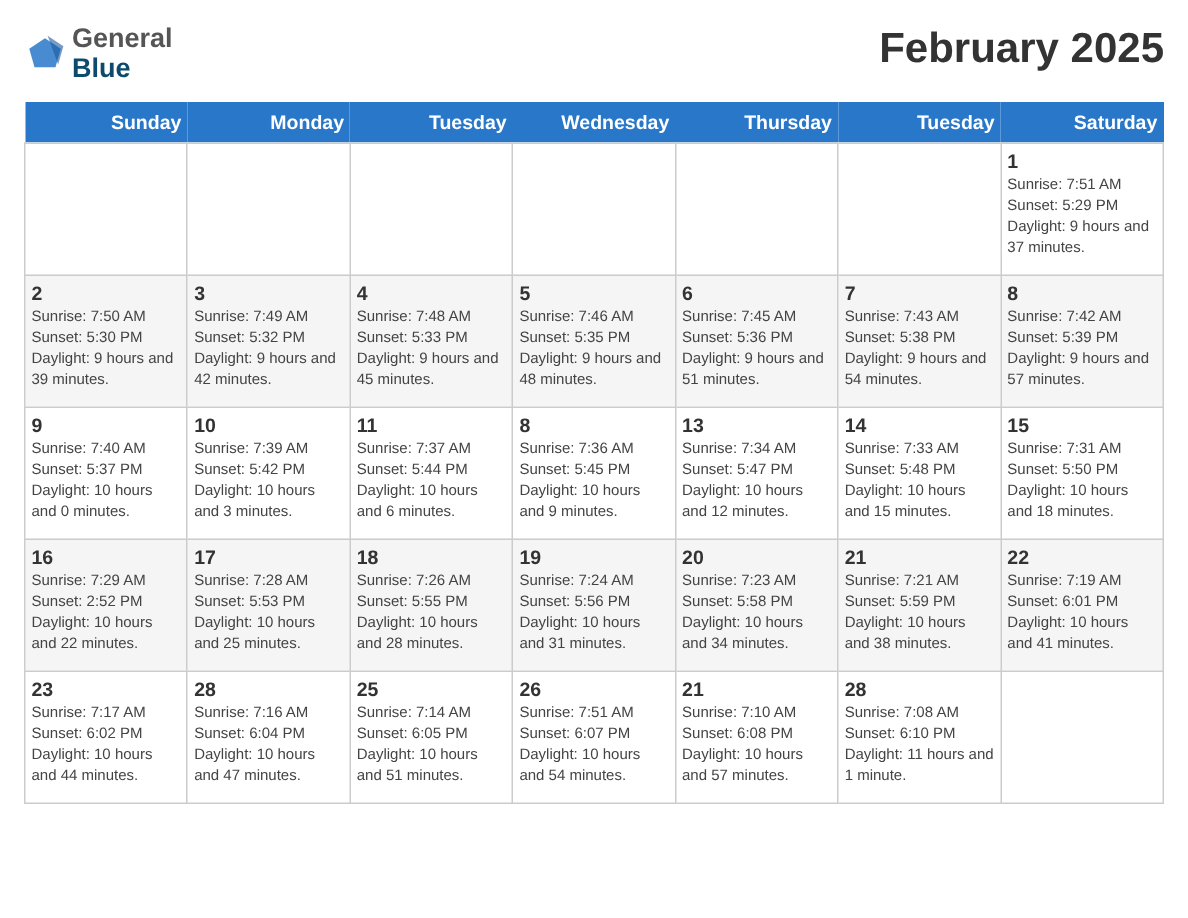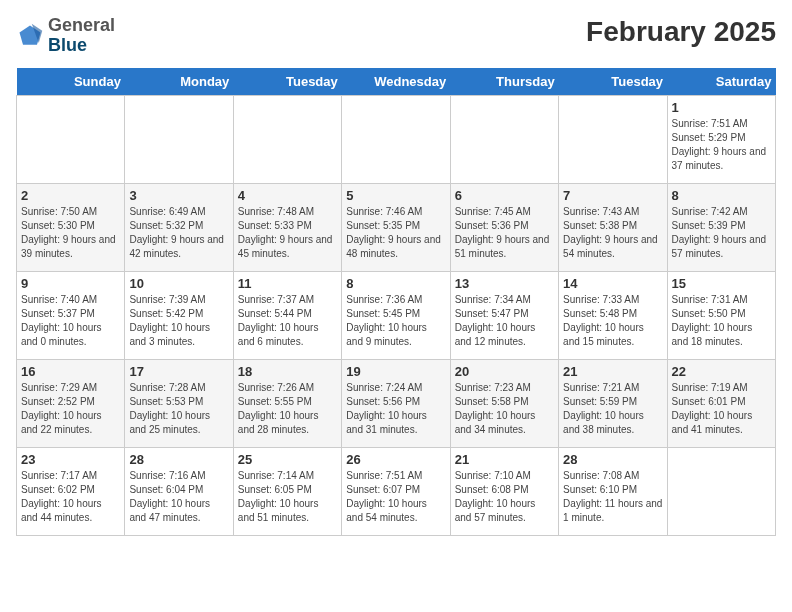--- a/index.html
+++ b/index.html
@@ -133,21 +133,21 @@
       </tr>
       <tr>
         <td>
           <span class="day-num">2</span>
           <div class="day-info">Sunrise: 7:50 AM
 Sunset: 5:30 PM
 Daylight: 9 hours and 39 minutes.</div>
         </td>
         <td>
           <span class="day-num">3</span>
-          <div class="day-info">Sunrise: 6:49 AM
+          <div class="day-info">Sunrise: 7:49 AM
 Sunset: 5:32 PM
 Daylight: 9 hours and 42 minutes.</div>
         </td>
         <td>
           <span class="day-num">4</span>
           <div class="day-info">Sunrise: 7:48 AM
 Sunset: 5:33 PM
 Daylight: 9 hours and 45 minutes.</div>
         </td>
         <td>

